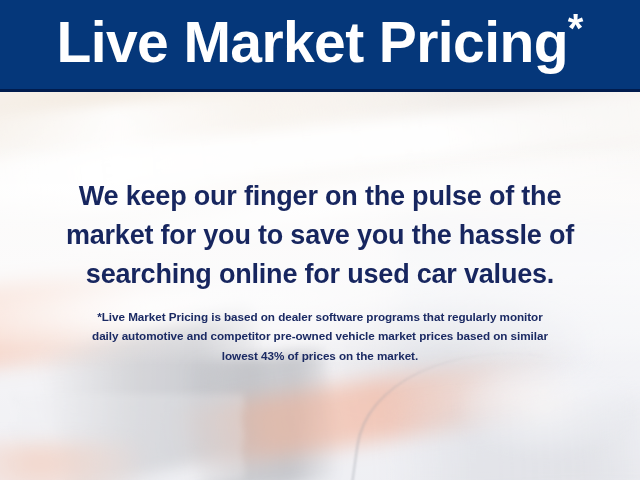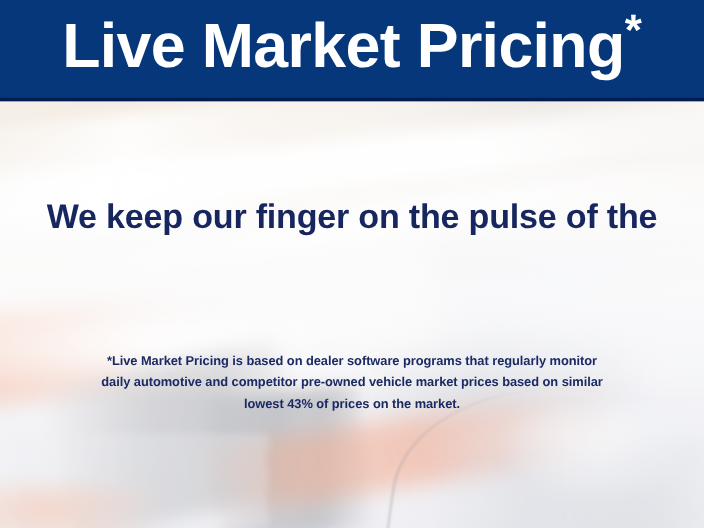--- a/index.html
+++ b/index.html
@@ -335,38 +335,38 @@
   }
 
   
   .headline {
     position: absolute;
     left: 0;
     right: 0;
     top: 177px;
     text-align: center;
     color: #17265f;
-    font-size: 31px;
+    font-size: 27px;
     font-weight: bold;
     line-height: 39px;
     letter-spacing: -0.2px;
     padding: 0 18px;
     box-sizing: border-box;
   }
   .headline .hl-line {
     display: block;
     white-space: nowrap;
   }
 
   
   .disclaimer {
     position: absolute;
     left: 0;
     right: 0;
-    top: 319px;
+    top: 307px;
     text-align: center;
     color: #1b2a63;
     font-size: 11.7px;
     font-weight: bold;
     line-height: 19.3px;
     letter-spacing: -0.05px;
     padding: 0 20px;
     box-sizing: border-box;
   }
   .disclaimer .dl-line {
@@ -401,20 +401,22 @@
     <div class="bg-wash"></div>
     <div class="bg-veil-mid"></div>
   </div>
 
   <div class="header-bar">
     <h1 class="header-title"><span>Live Market Pricing</span><span class="asterisk">*</span></h1>
   </div>
 
   <div class="headline">
     <span class="hl-line">We keep our finger on the pulse of the</span>
+    <span class="hl-line">market for you to save you the hassle of</span>
+    <span class="hl-line">searching online for used car values.</span>
   </div>
 
   <div class="disclaimer">
     <span class="dl-line">*Live Market Pricing is based on dealer software programs that regularly monitor</span>
     <span class="dl-line">daily automotive and competitor pre-owned vehicle market prices based on similar</span>
     <span class="dl-line">lowest 43% of prices on the market.</span>
   </div>
 
 </div>
 

